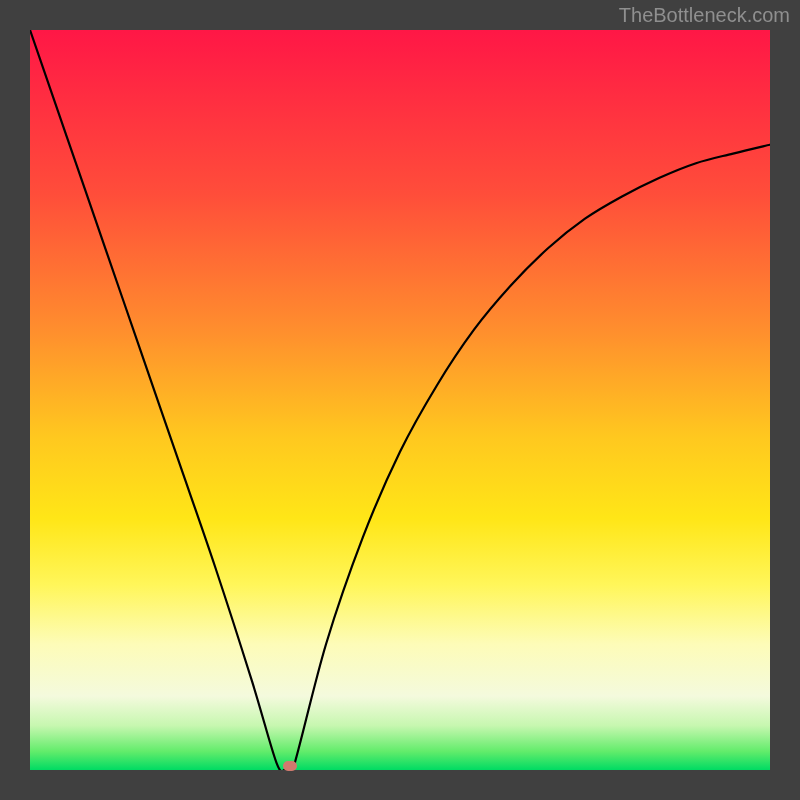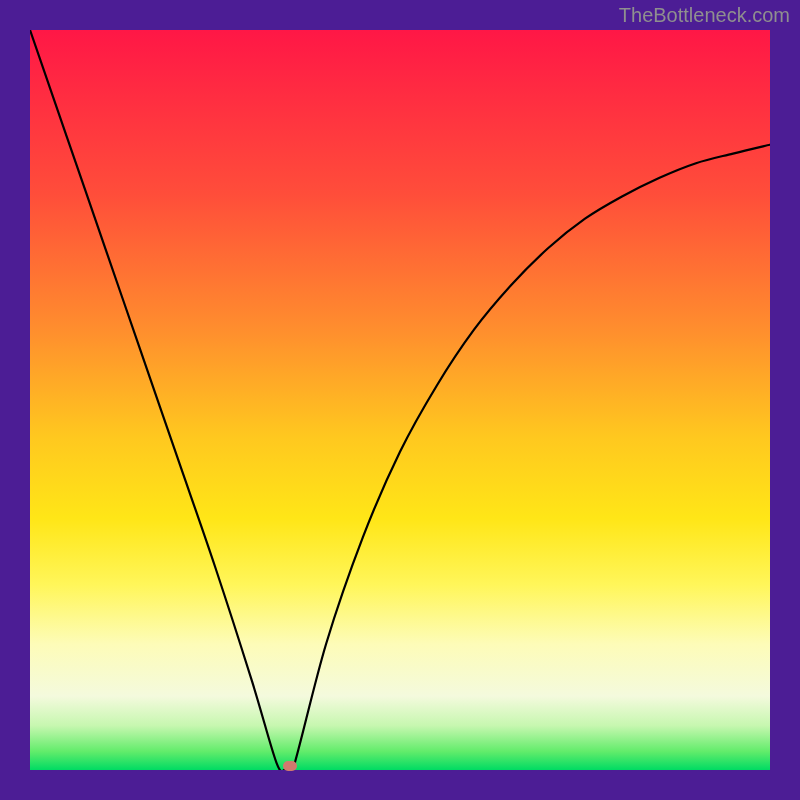--- a/index.html
+++ b/index.html
@@ -8,21 +8,21 @@
     width: 800px;
     height: 800px;
     background: #000;
     font-family: Arial, Helvetica, sans-serif;
     overflow: hidden;
   }
   .stage {
     position: relative;
     width: 800px;
     height: 800px;
-    background: #4c1d95;
+    background: #404040;
   }
   .plot {
     position: absolute;
     left: 30px;
     top: 30px;
     width: 740px;
     height: 740px;
     
     background: linear-gradient(
       to bottom,

